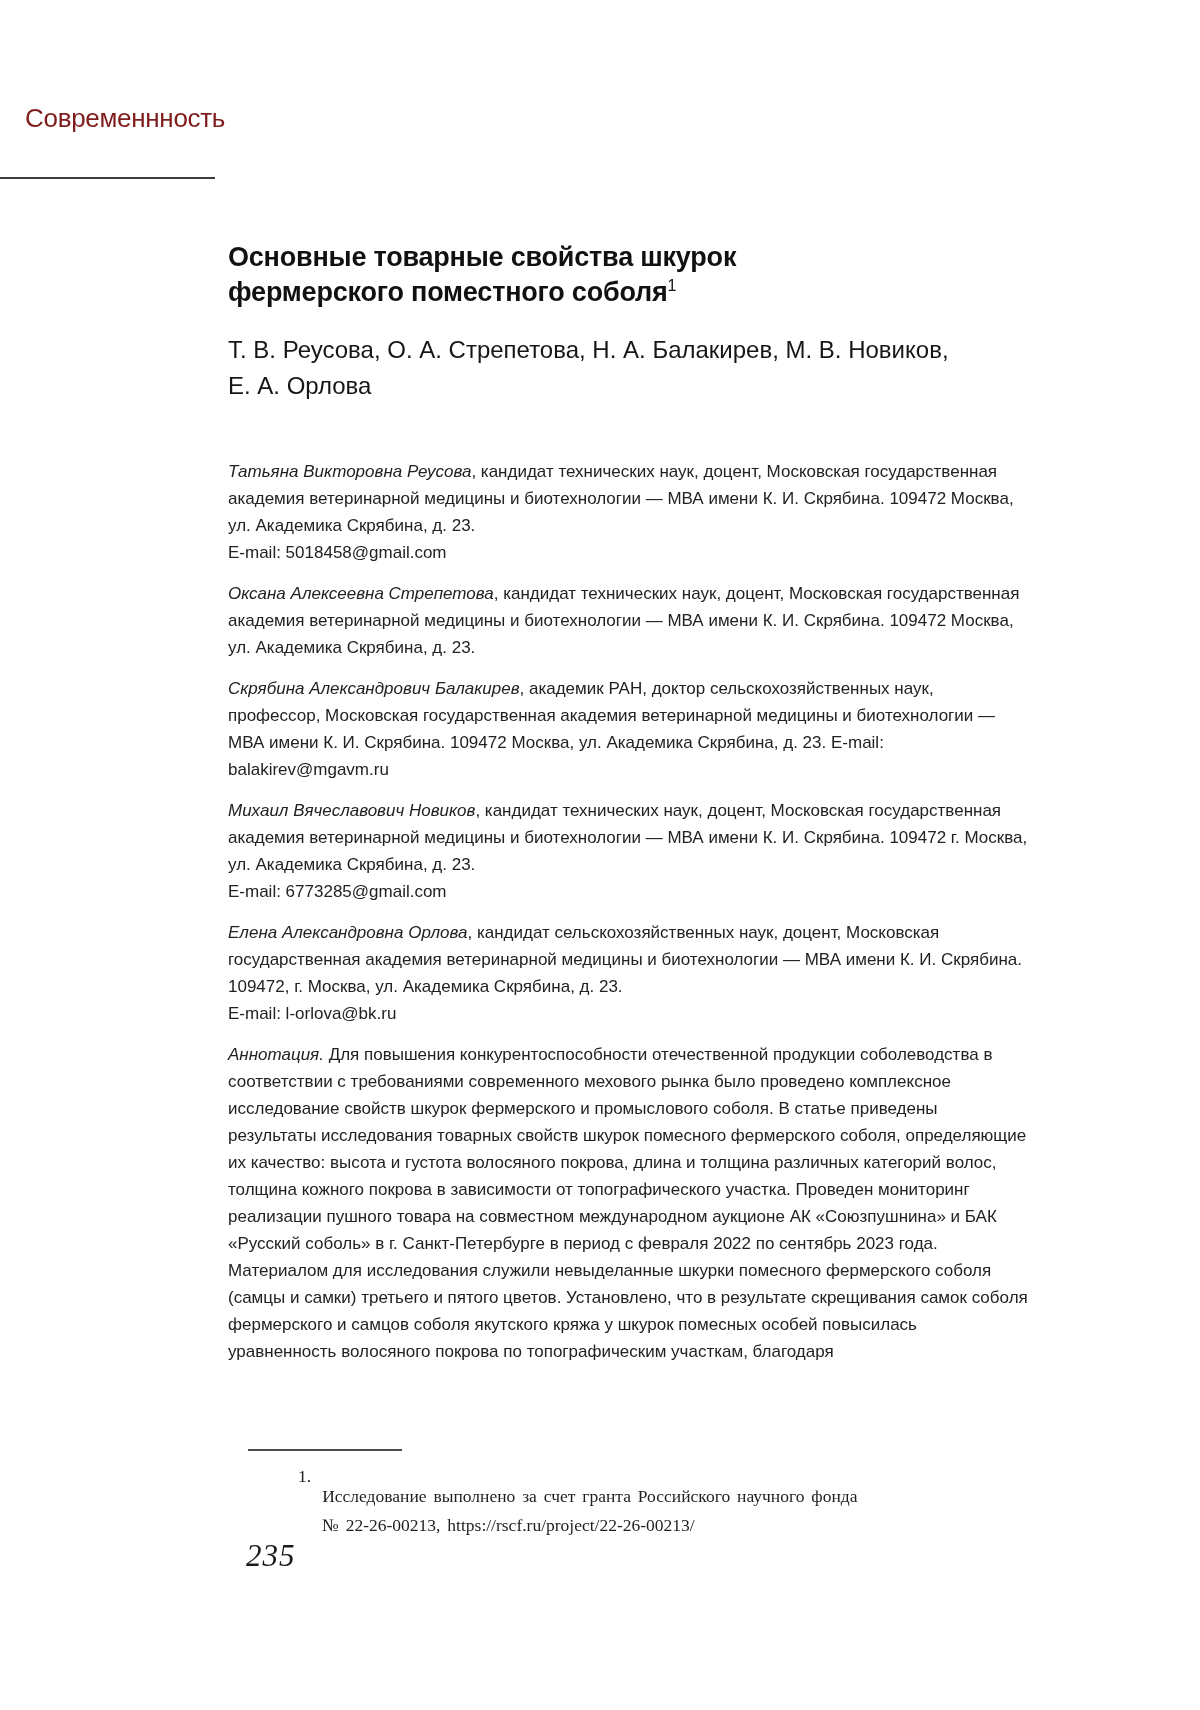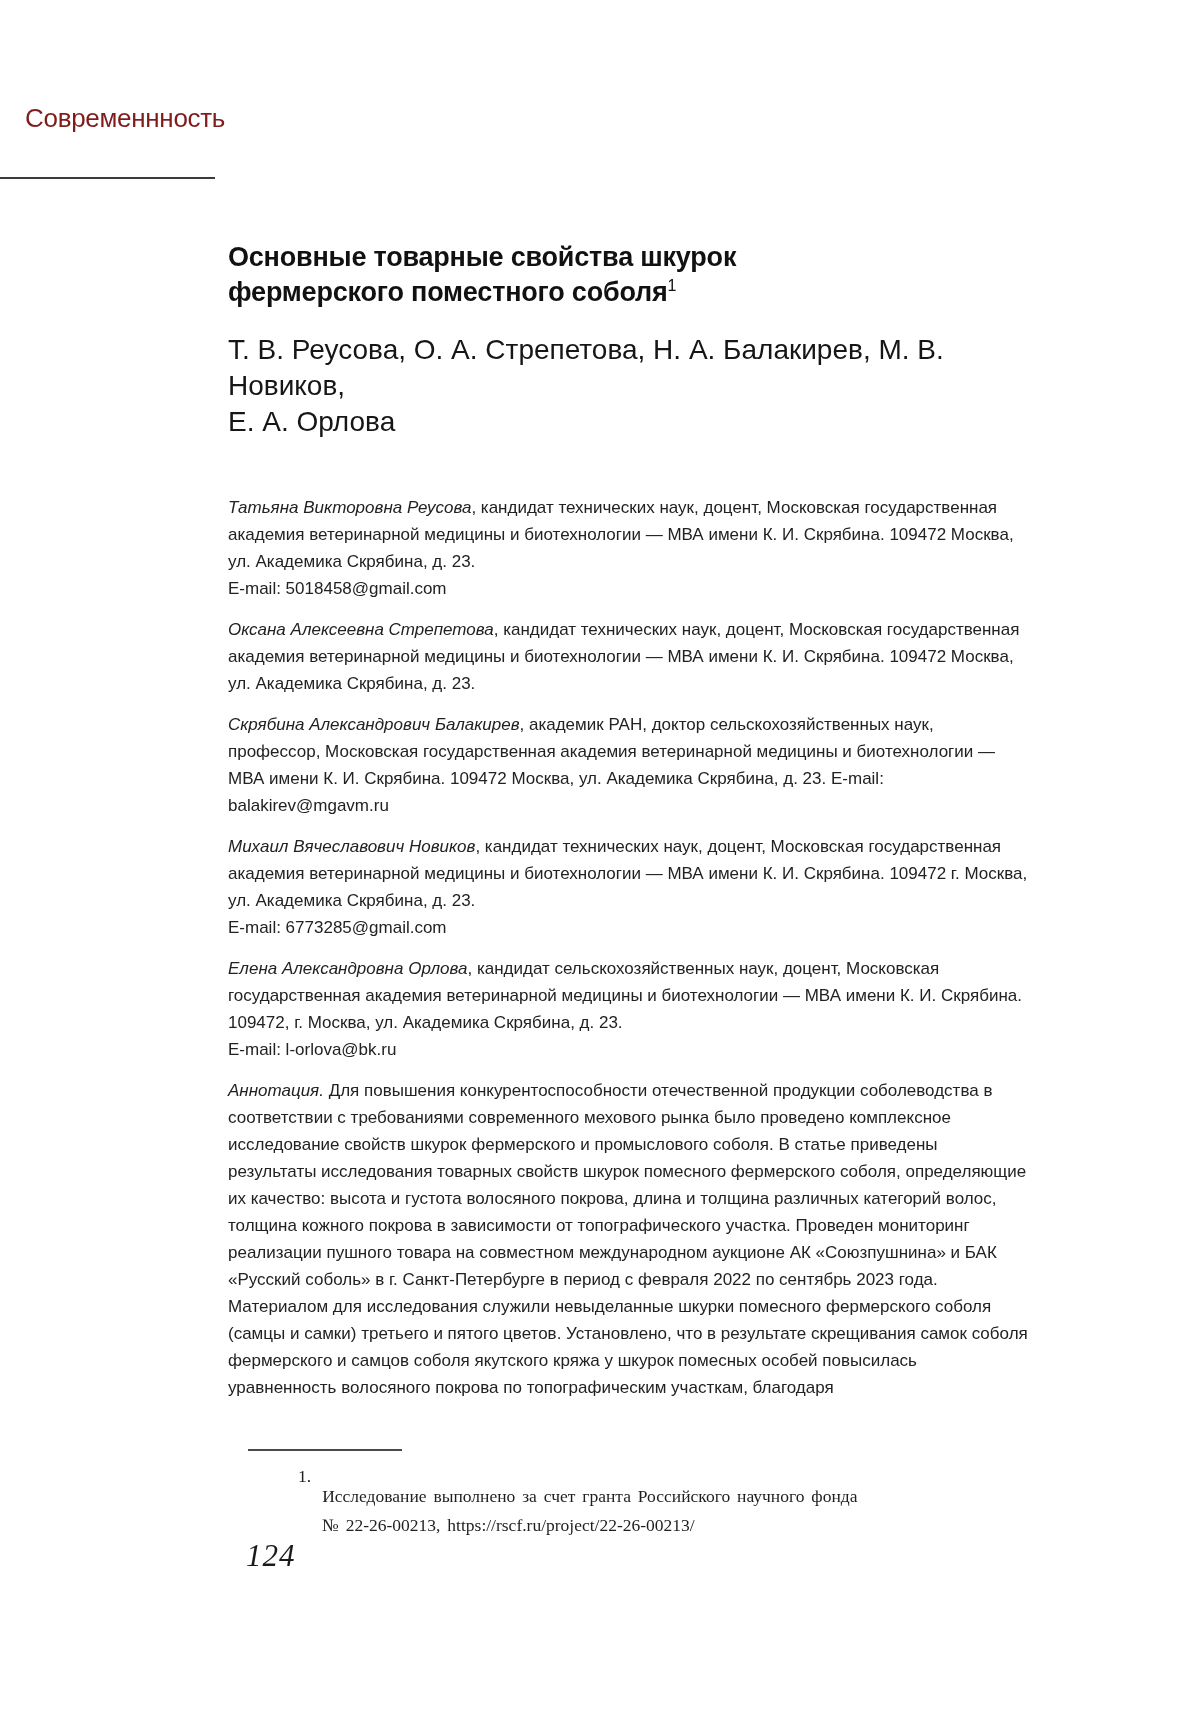--- a/index.html
+++ b/index.html
@@ -48,21 +48,21 @@
     color: #111;
   }
   h1.title sup {
     font-weight: normal;
     font-size: 16px;
     line-height: 0;
     vertical-align: super;
   }
   .authors {
     margin: 8px 0 54px 0;
-    font-size: 28px;
+    font-size: 24px;
     line-height: 36px;
     color: #161616;
   }
   p.bio {
     margin: 12px 0 14px 0;
     font-size: 17px;
     line-height: 27px;
     color: #222;
   }
   p.bio .i { font-style: italic; }
@@ -133,13 +133,13 @@
 </div>
 
 <div class="footnote-rule"></div>
 
 <div class="footnote">
   <span class="fn-marker">1.</span>
   <span class="fn-text pre">Исследование выполнено за счет гранта Российского научного фонда
 № 22-26-00213, https://rscf.ru/project/22-26-00213/</span>
 </div>
 
-<div class="page-number">124</div>
+<div class="page-number">235</div>
 
 </body></html>

